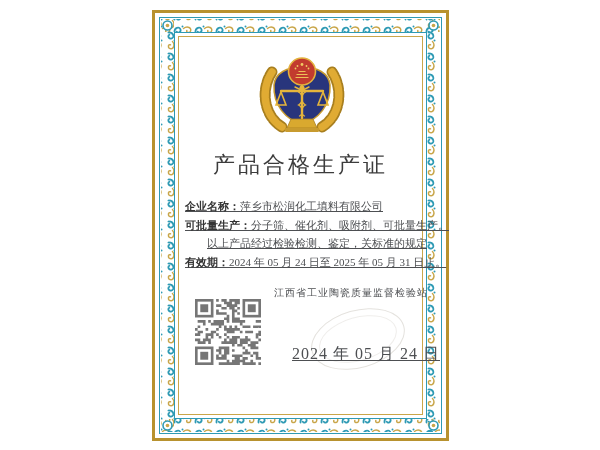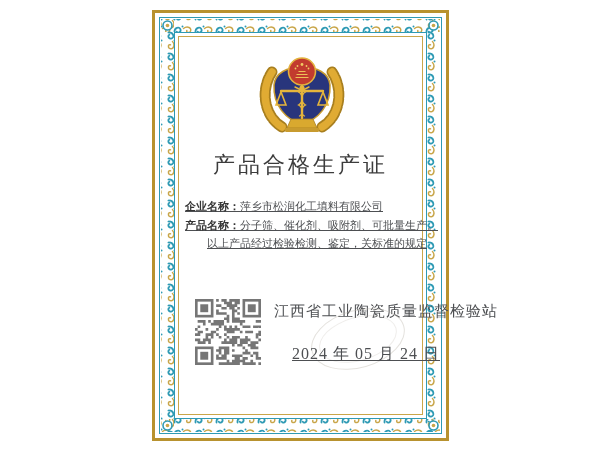--- a/index.html
+++ b/index.html
@@ -24,21 +24,21 @@
   .cert-title{position:absolute;left:0;right:0;top:140px;text-align:center;
     font-size:22px;letter-spacing:3px;color:var(--text-dark);font-weight:500;}
   .serial-line{position:absolute;right:21px;top:172px;font-size:11px;color:var(--text-body);letter-spacing:0.5px;}
   .serial-line .label{color:#3a3a3a;}
   .body-text{position:absolute;left:33px;top:187px;width:256px;font-size:11px;
     line-height:18.5px;color:var(--text-body);text-decoration:underline;}
   .body-text .line{white-space:nowrap;}
   .body-text .label{font-weight:bold;color:#343434;}
   .line-indent{padding-left:2em;}
   .qr{position:absolute;left:43px;top:289px;width:66px;height:66px;}
-  .issuer{position:absolute;left:122px;top:292px;font-size:15px;color:var(--text-body);
+  .issuer{position:absolute;left:122px;top:276px;font-size:10px;color:var(--text-body);
     letter-spacing:1px;white-space:nowrap;}
   .seal{position:absolute;left:158px;top:300px;width:96px;height:58px;border:1.5px solid var(--seal-gray);
     border-radius:50%;opacity:0.38;transform:rotate(-16deg);}
   .seal-inner{position:absolute;left:7px;top:6px;right:7px;bottom:6px;border:1px solid var(--seal-gray);
     border-radius:50%;opacity:0.6;}
   .issue-date{position:absolute;left:140px;top:334px;font-size:16px;color:var(--text-body);
     letter-spacing:1px;white-space:nowrap;text-decoration:underline;}
 </style>
 </head>
 <body>
@@ -127,23 +127,26 @@
     </svg>
 
     <div class="cert-title">产品合格生产证</div>
 
 
     <div class="body-text">
       <div class="line">
         <span class="label">企业名称：</span><span>萍乡市松润化工填料有限公司</span>
       </div>
       <div class="line">
-        <span class="label">产品名称：</span><span>分子筛、催化剂、吸附剂、可批量生产。</span>
+        <span class="label">可批量生产：</span><span>分子筛、催化剂、吸附剂、可批量生产。</span>
       </div>
       <div class="line line-indent">以上产品经过检验检测、鉴定，关标准的规定</div>
+      <div class="line">
+        <span class="label">有效期：</span><span>2024 年 05 月 24 日至 2025 年 05 月 31 日止。</span>
+      </div>
     </div>
 
     <svg class="qr" viewBox="0 0 66 66" xmlns="http://www.w3.org/2000/svg">
       <rect width="66" height="66" fill="#ffffff"></rect>
       <path id="qr-modules" style="fill:var(--qr-gray)" d="M21.12 0.00h2.64v2.64h-2.64zM26.40 0.00h2.64v2.64h-2.64zM29.04 0.00h2.64v2.64h-2.64zM34.32 0.00h2.64v2.64h-2.64zM36.96 0.00h2.64v2.64h-2.64zM39.60 0.00h2.64v2.64h-2.64zM42.24 0.00h2.64v2.64h-2.64zM29.04 2.64h2.64v2.64h-2.64zM31.68 2.64h2.64v2.64h-2.64zM34.32 2.64h2.64v2.64h-2.64zM39.60 2.64h2.64v2.64h-2.64zM42.24 2.64h2.64v2.64h-2.64zM21.12 5.28h2.64v2.64h-2.64zM23.76 5.28h2.64v2.64h-2.64zM31.68 5.28h2.64v2.64h-2.64zM34.32 5.28h2.64v2.64h-2.64zM36.96 5.28h2.64v2.64h-2.64zM39.60 5.28h2.64v2.64h-2.64zM26.40 7.92h2.64v2.64h-2.64zM29.04 7.92h2.64v2.64h-2.64zM34.32 7.92h2.64v2.64h-2.64zM36.96 7.92h2.64v2.64h-2.64zM42.24 7.92h2.64v2.64h-2.64zM21.12 10.56h2.64v2.64h-2.64zM36.96 10.56h2.64v2.64h-2.64zM39.60 10.56h2.64v2.64h-2.64zM21.12 13.20h2.64v2.64h-2.64zM23.76 13.20h2.64v2.64h-2.64zM26.40 13.20h2.64v2.64h-2.64zM29.04 13.20h2.64v2.64h-2.64zM36.96 13.20h2.64v2.64h-2.64zM42.24 13.20h2.64v2.64h-2.64zM31.68 15.84h2.64v2.64h-2.64zM36.96 15.84h2.64v2.64h-2.64zM29.04 18.48h2.64v2.64h-2.64zM31.68 18.48h2.64v2.64h-2.64zM36.96 18.48h2.64v2.64h-2.64zM39.60 18.48h2.64v2.64h-2.64zM42.24 18.48h2.64v2.64h-2.64zM2.64 21.12h2.64v2.64h-2.64zM5.28 21.12h2.64v2.64h-2.64zM7.92 21.12h2.64v2.64h-2.64zM13.20 21.12h2.64v2.64h-2.64zM18.48 21.12h2.64v2.64h-2.64zM21.12 21.12h2.64v2.64h-2.64zM23.76 21.12h2.64v2.64h-2.64zM26.40 21.12h2.64v2.64h-2.64zM31.68 21.12h2.64v2.64h-2.64zM36.96 21.12h2.64v2.64h-2.64zM39.60 21.12h2.64v2.64h-2.64zM42.24 21.12h2.64v2.64h-2.64zM44.88 21.12h2.64v2.64h-2.64zM47.52 21.12h2.64v2.64h-2.64zM60.72 21.12h2.64v2.64h-2.64zM63.36 21.12h2.64v2.64h-2.64zM7.92 23.76h2.64v2.64h-2.64zM15.84 23.76h2.64v2.64h-2.64zM18.48 23.76h2.64v2.64h-2.64zM21.12 23.76h2.64v2.64h-2.64zM23.76 23.76h2.64v2.64h-2.64zM26.40 23.76h2.64v2.64h-2.64zM44.88 23.76h2.64v2.64h-2.64zM2.64 26.40h2.64v2.64h-2.64zM23.76 26.40h2.64v2.64h-2.64zM29.04 26.40h2.64v2.64h-2.64zM34.32 26.40h2.64v2.64h-2.64zM39.60 26.40h2.64v2.64h-2.64zM47.52 26.40h2.64v2.64h-2.64zM50.16 26.40h2.64v2.64h-2.64zM52.80 26.40h2.64v2.64h-2.64zM58.08 26.40h2.64v2.64h-2.64zM60.72 26.40h2.64v2.64h-2.64zM63.36 26.40h2.64v2.64h-2.64zM0.00 29.04h2.64v2.64h-2.64zM10.56 29.04h2.64v2.64h-2.64zM21.12 29.04h2.64v2.64h-2.64zM29.04 29.04h2.64v2.64h-2.64zM31.68 29.04h2.64v2.64h-2.64zM34.32 29.04h2.64v2.64h-2.64zM36.96 29.04h2.64v2.64h-2.64zM39.60 29.04h2.64v2.64h-2.64zM42.24 29.04h2.64v2.64h-2.64zM2.64 31.68h2.64v2.64h-2.64zM5.28 31.68h2.64v2.64h-2.64zM15.84 31.68h2.64v2.64h-2.64zM18.48 31.68h2.64v2.64h-2.64zM31.68 31.68h2.64v2.64h-2.64zM34.32 31.68h2.64v2.64h-2.64zM36.96 31.68h2.64v2.64h-2.64zM44.88 31.68h2.64v2.64h-2.64zM50.16 31.68h2.64v2.64h-2.64zM52.80 31.68h2.64v2.64h-2.64zM55.44 31.68h2.64v2.64h-2.64zM63.36 31.68h2.64v2.64h-2.64zM0.00 34.32h2.64v2.64h-2.64zM2.64 34.32h2.64v2.64h-2.64zM10.56 34.32h2.64v2.64h-2.64zM13.20 34.32h2.64v2.64h-2.64zM15.84 34.32h2.64v2.64h-2.64zM21.12 34.32h2.64v2.64h-2.64zM29.04 34.32h2.64v2.64h-2.64zM60.72 34.32h2.64v2.64h-2.64zM63.36 34.32h2.64v2.64h-2.64zM10.56 36.96h2.64v2.64h-2.64zM15.84 36.96h2.64v2.64h-2.64zM23.76 36.96h2.64v2.64h-2.64zM31.68 36.96h2.64v2.64h-2.64zM36.96 36.96h2.64v2.64h-2.64zM39.60 36.96h2.64v2.64h-2.64zM42.24 36.96h2.64v2.64h-2.64zM50.16 36.96h2.64v2.64h-2.64zM60.72 36.96h2.64v2.64h-2.64zM0.00 39.60h2.64v2.64h-2.64zM2.64 39.60h2.64v2.64h-2.64zM7.92 39.60h2.64v2.64h-2.64zM10.56 39.60h2.64v2.64h-2.64zM13.20 39.60h2.64v2.64h-2.64zM29.04 39.60h2.64v2.64h-2.64zM34.32 39.60h2.64v2.64h-2.64zM36.96 39.60h2.64v2.64h-2.64zM39.60 39.60h2.64v2.64h-2.64zM44.88 39.60h2.64v2.64h-2.64zM47.52 39.60h2.64v2.64h-2.64zM50.16 39.60h2.64v2.64h-2.64zM52.80 39.60h2.64v2.64h-2.64zM63.36 39.60h2.64v2.64h-2.64zM2.64 42.24h2.64v2.64h-2.64zM5.28 42.24h2.64v2.64h-2.64zM7.92 42.24h2.64v2.64h-2.64zM13.20 42.24h2.64v2.64h-2.64zM26.40 42.24h2.64v2.64h-2.64zM29.04 42.24h2.64v2.64h-2.64zM31.68 42.24h2.64v2.64h-2.64zM34.32 42.24h2.64v2.64h-2.64zM36.96 42.24h2.64v2.64h-2.64zM39.60 42.24h2.64v2.64h-2.64zM44.88 42.24h2.64v2.64h-2.64zM47.52 42.24h2.64v2.64h-2.64zM50.16 42.24h2.64v2.64h-2.64zM55.44 42.24h2.64v2.64h-2.64zM58.08 42.24h2.64v2.64h-2.64zM60.72 42.24h2.64v2.64h-2.64zM36.96 44.88h2.64v2.64h-2.64zM42.24 44.88h2.64v2.64h-2.64zM44.88 44.88h2.64v2.64h-2.64zM52.80 44.88h2.64v2.64h-2.64zM55.44 44.88h2.64v2.64h-2.64zM58.08 44.88h2.64v2.64h-2.64zM23.76 47.52h2.64v2.64h-2.64zM26.40 47.52h2.64v2.64h-2.64zM29.04 47.52h2.64v2.64h-2.64zM31.68 47.52h2.64v2.64h-2.64zM47.52 47.52h2.64v2.64h-2.64zM55.44 47.52h2.64v2.64h-2.64zM58.08 47.52h2.64v2.64h-2.64zM60.72 47.52h2.64v2.64h-2.64zM21.12 50.16h2.64v2.64h-2.64zM23.76 50.16h2.64v2.64h-2.64zM29.04 50.16h2.64v2.64h-2.64zM31.68 50.16h2.64v2.64h-2.64zM36.96 50.16h2.64v2.64h-2.64zM50.16 50.16h2.64v2.64h-2.64zM23.76 52.80h2.64v2.64h-2.64zM29.04 52.80h2.64v2.64h-2.64zM31.68 52.80h2.64v2.64h-2.64zM47.52 52.80h2.64v2.64h-2.64zM50.16 52.80h2.64v2.64h-2.64zM52.80 52.80h2.64v2.64h-2.64zM58.08 52.80h2.64v2.64h-2.64zM60.72 52.80h2.64v2.64h-2.64zM21.12 55.44h2.64v2.64h-2.64zM26.40 55.44h2.64v2.64h-2.64zM29.04 55.44h2.64v2.64h-2.64zM36.96 55.44h2.64v2.64h-2.64zM39.60 55.44h2.64v2.64h-2.64zM42.24 55.44h2.64v2.64h-2.64zM44.88 55.44h2.64v2.64h-2.64zM55.44 55.44h2.64v2.64h-2.64zM60.72 55.44h2.64v2.64h-2.64zM21.12 58.08h2.64v2.64h-2.64zM23.76 58.08h2.64v2.64h-2.64zM26.40 58.08h2.64v2.64h-2.64zM29.04 58.08h2.64v2.64h-2.64zM39.60 58.08h2.64v2.64h-2.64zM42.24 58.08h2.64v2.64h-2.64zM47.52 58.08h2.64v2.64h-2.64zM50.16 58.08h2.64v2.64h-2.64zM60.72 58.08h2.64v2.64h-2.64zM63.36 58.08h2.64v2.64h-2.64zM31.68 60.72h2.64v2.64h-2.64zM36.96 60.72h2.64v2.64h-2.64zM39.60 60.72h2.64v2.64h-2.64zM42.24 60.72h2.64v2.64h-2.64zM44.88 60.72h2.64v2.64h-2.64zM47.52 60.72h2.64v2.64h-2.64zM55.44 60.72h2.64v2.64h-2.64zM23.76 63.36h2.64v2.64h-2.64zM26.40 63.36h2.64v2.64h-2.64zM29.04 63.36h2.64v2.64h-2.64zM31.68 63.36h2.64v2.64h-2.64zM34.32 63.36h2.64v2.64h-2.64zM36.96 63.36h2.64v2.64h-2.64zM39.60 63.36h2.64v2.64h-2.64zM42.24 63.36h2.64v2.64h-2.64zM47.52 63.36h2.64v2.64h-2.64zM50.16 63.36h2.64v2.64h-2.64zM52.80 63.36h2.64v2.64h-2.64zM55.44 63.36h2.64v2.64h-2.64zM58.08 63.36h2.64v2.64h-2.64zM63.36 63.36h2.64v2.64h-2.64z"></path>
       <g fill="none" style="stroke:var(--qr-gray)" stroke-width="2.64">
         <rect x="1.32" y="1.32" width="15.84" height="15.84"></rect>
         <rect x="48.84" y="1.32" width="15.84" height="15.84"></rect>
         <rect x="1.32" y="48.84" width="15.84" height="15.84"></rect>
       </g>

